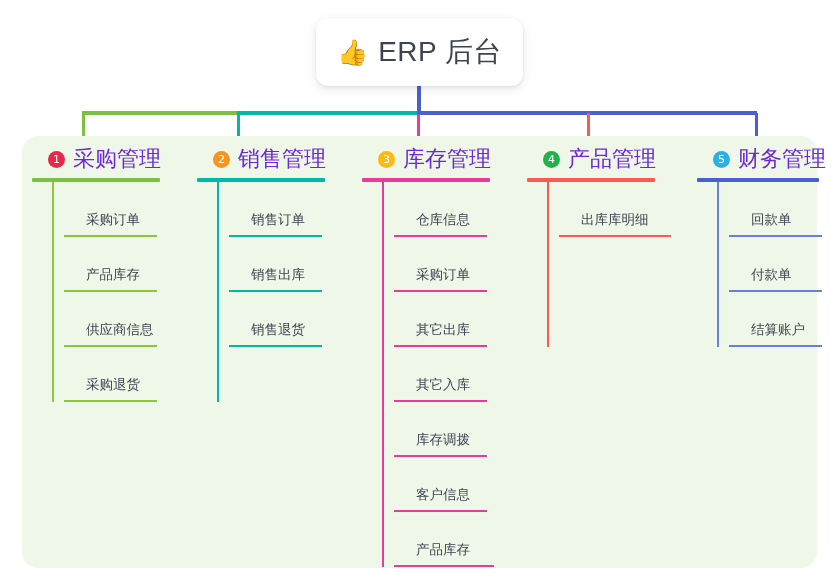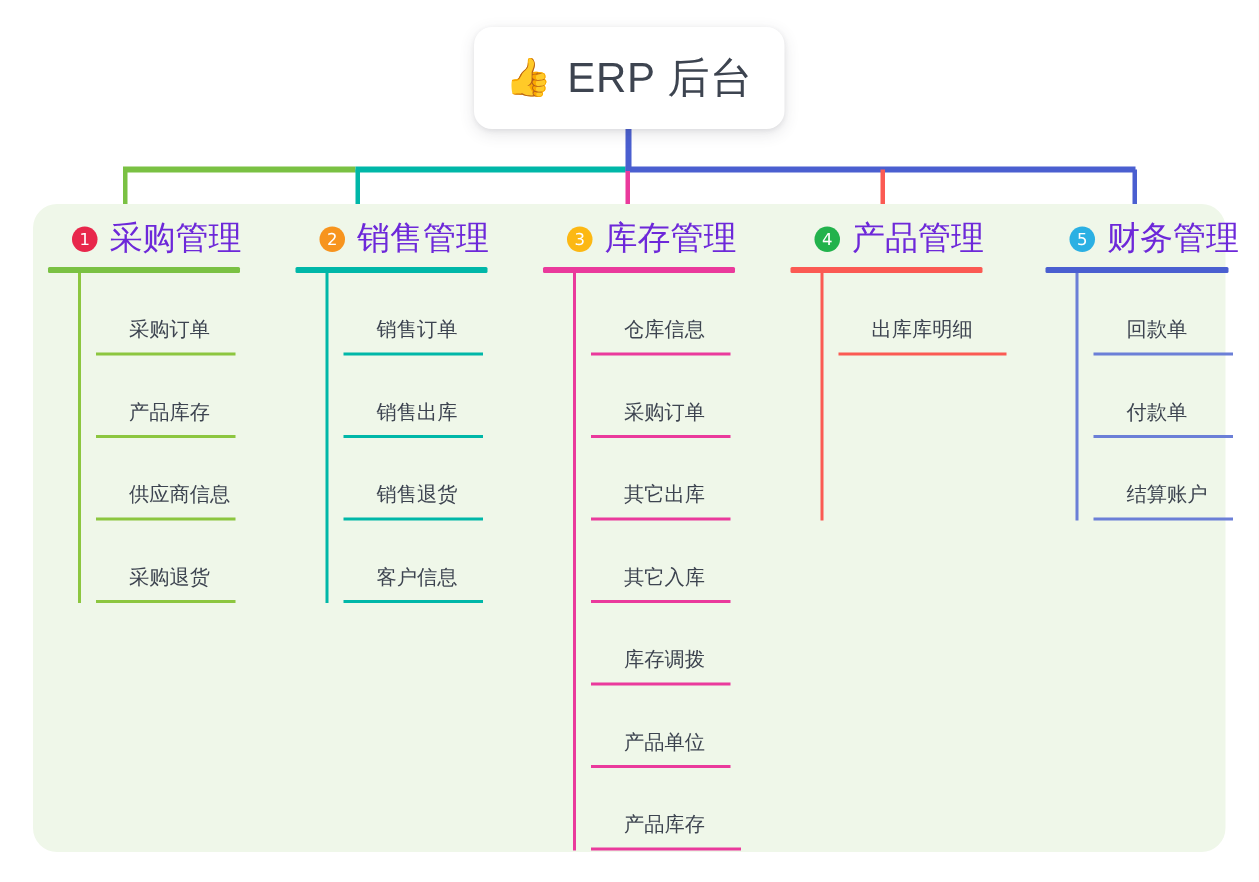--- a/index.html
+++ b/index.html
@@ -219,24 +219,20 @@
             <div class="item-rule" style="background: rgb(0, 183, 168);"></div>
           </div>
           <div class="item">
             <span class="item-label">销售出库</span>
             <div class="item-rule" style="background: rgb(0, 183, 168);"></div>
           </div>
           <div class="item">
             <span class="item-label">销售退货</span>
             <div class="item-rule" style="background: rgb(0, 183, 168);"></div>
           </div>
-          <div class="item">
-            <span class="item-label">客户信息</span>
-            <div class="item-rule" style="background: rgb(0, 183, 168);"></div>
-          </div>
         </div>
       </div>
       <div class="column" style="left: 362px; top: 146px;">
         <div class="col-head">
           <span class="badge" style="background: rgb(252, 184, 19);">3</span>
           <span class="col-title">库存管理</span>
         </div>
         <div class="col-rule" style="background: rgb(234, 58, 156); width: 128px;"></div>
         <div class="items">
           <div class="spine" style="background: rgb(234, 58, 156); height: 385px;"></div>
@@ -254,21 +250,21 @@
           </div>
           <div class="item">
             <span class="item-label">其它入库</span>
             <div class="item-rule" style="background: rgb(234, 58, 156);"></div>
           </div>
           <div class="item">
             <span class="item-label">库存调拨</span>
             <div class="item-rule" style="background: rgb(234, 58, 156);"></div>
           </div>
           <div class="item">
-            <span class="item-label">产品单位</span>
+            <span class="item-label">客户信息</span>
             <div class="item-rule" style="background: rgb(234, 58, 156);"></div>
           </div>
           <div class="item">
             <span class="item-label">产品库存</span>
             <div class="item-rule" style="background: rgb(234, 58, 156); width: 100px;"></div>
           </div>
         </div>
       </div>
       <div class="column" style="left: 527px; top: 146px;">
         <div class="col-head">

